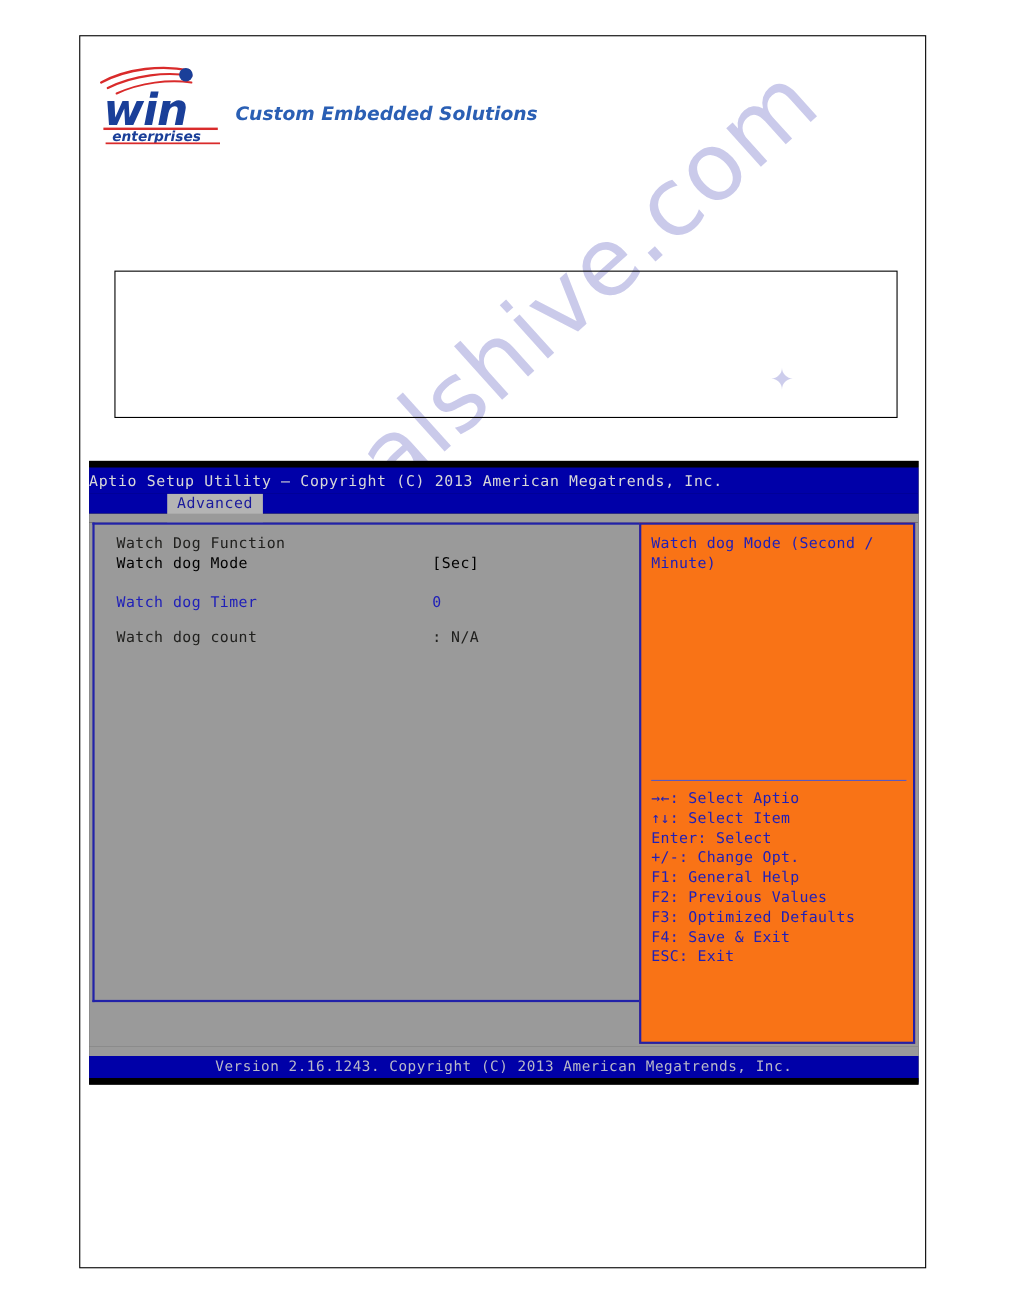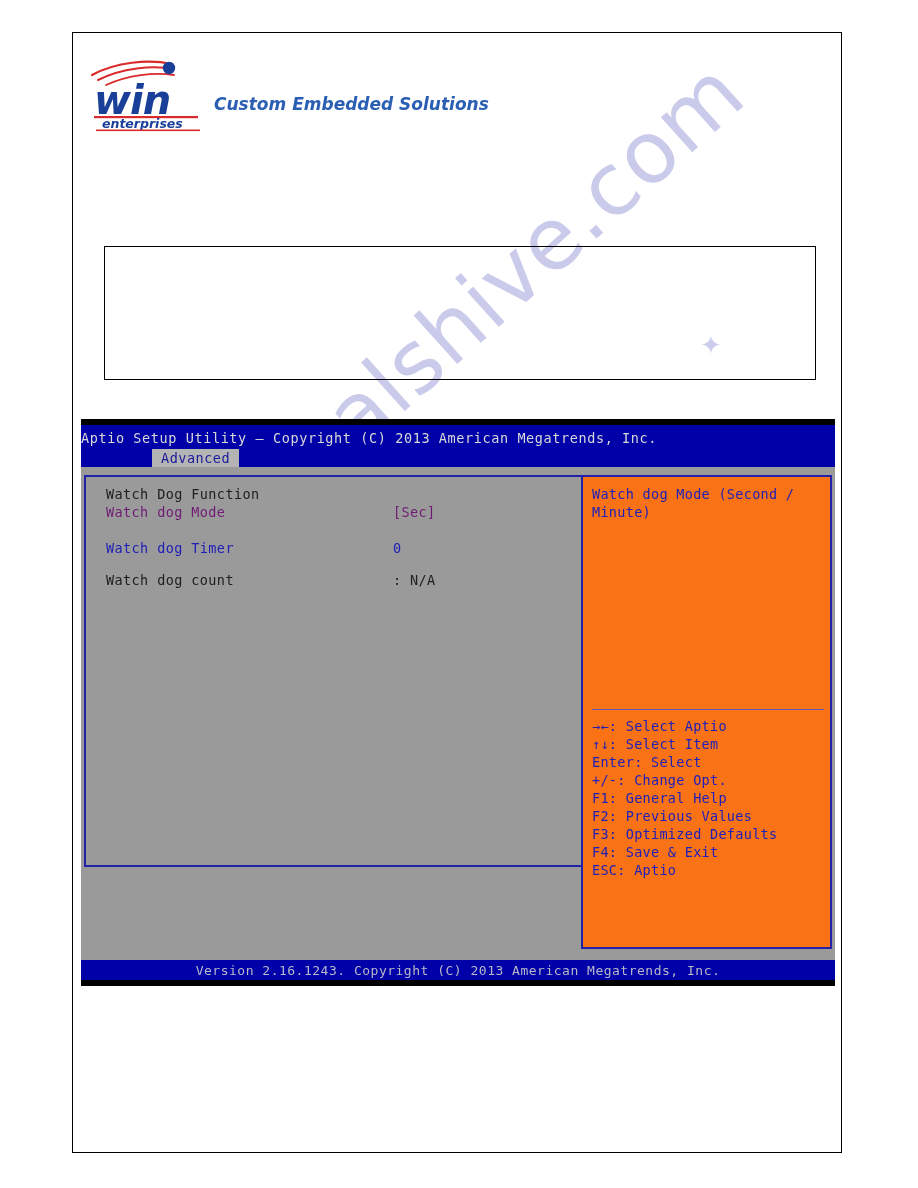--- a/index.html
+++ b/index.html
@@ -159,21 +159,21 @@
   #bios-body {
     position: absolute;
     left: 0; top: 56px;
     width: 754px; height: 476px;
     background: #9a9a9a;
   }
   #panel-left {
     position: absolute;
     left: 3px; top: 0;
     width: 497px;
-    height: 392px;
+    height: 436px;
     border: 2px solid #2222a8;
     border-right: none;
     box-sizing: border-box;
     background: #9a9a9a;
   }
   #panel-right {
     position: absolute;
     left: 500px; top: 0;
     width: 251px;
     height: 474px;
@@ -195,21 +195,21 @@
     position: absolute;
     left: 0;
     top: 0;
   }
   .bios-row .value {
     position: absolute;
     left: 287px;
     top: 0;
   }
   .c-dark  { color: #20201e; }
-  .c-white { color: #701a75; }
+  .c-white { color: #000000; }
   .c-blue  { color: #2020b8; }
 
   #help-text {
     position: absolute;
     left: 9px;
     top: 8px;
     width: 234px;
     color: #2020b8;
     font-size: 13.5px;
     line-height: 18px;
@@ -345,21 +345,21 @@
 
       <div id="key-legend">
         <div class="key-line">→←: Select Aptio</div>
         <div class="key-line">↑↓: Select Item</div>
         <div class="key-line">Enter: Select</div>
         <div class="key-line">+/-: Change Opt.</div>
         <div class="key-line">F1: General Help</div>
         <div class="key-line">F2: Previous Values</div>
         <div class="key-line">F3: Optimized Defaults</div>
         <div class="key-line">F4: Save &amp; Exit</div>
-        <div class="key-line">ESC: Aptio</div>
+        <div class="key-line">ESC: Exit</div>
       </div>
 
     </div>
 
   </div>
 
   <div id="bios-bodygap"></div>
 
   <div id="bios-footer">
     <div id="bios-footer-text">Version 2.16.1243. Copyright (C) 2013 American Megatrends, Inc.</div>

